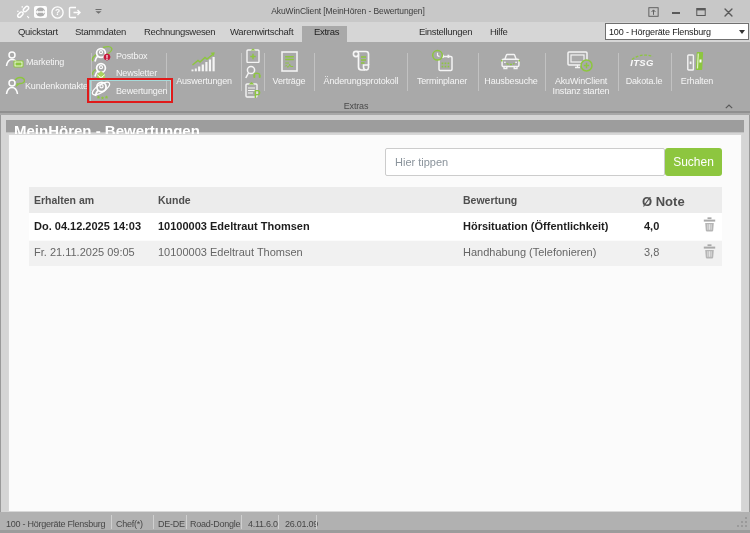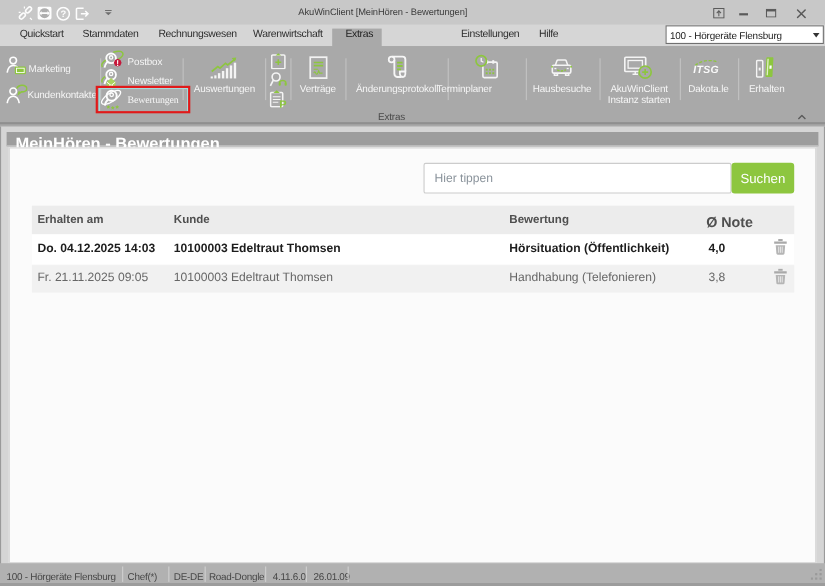--- a/index.html
+++ b/index.html
@@ -136,21 +136,21 @@
     <ellipse cx="12" cy="10.5" rx="10" ry="3.9" fill="none" stroke="#fdfdfd" stroke-width="1.2" transform="rotate(-33 12 10.5)"></ellipse>
     <circle cx="12.5" cy="9" r="4.6" fill="none" stroke="#fdfdfd" stroke-width="1.8"></circle>
     <circle cx="12.5" cy="8.2" r="1.6" fill="none" stroke="#fdfdfd" stroke-width="1.2"></circle>
     <path d="M9.2 12.2 Q6.8 14.8 6.3 18" fill="none" stroke="#fdfdfd" stroke-width="1.8"></path>
     <g fill="#8dc63f">
       <path d="M9.5 17.5 l0.55 1.1 1.2 0.18 -0.87 0.85 0.2 1.2 -1.08 -0.57 -1.08 0.57 0.2 -1.2 -0.87 -0.85 1.2 -0.18 z"></path>
       <path d="M13.5 18.2 l0.55 1.1 1.2 0.18 -0.87 0.85 0.2 1.2 -1.08 -0.57 -1.08 0.57 0.2 -1.2 -0.87 -0.85 1.2 -0.18 z"></path>
       <path d="M17.5 17.5 l0.55 1.1 1.2 0.18 -0.87 0.85 0.2 1.2 -1.08 -0.57 -1.08 0.57 0.2 -1.2 -0.87 -0.85 1.2 -0.18 z"></path>
     </g>
   </svg>
-  <div class="slbl" style="left:116px;top:44px;font-family:Liberation Serif, serif;">Bewertungen</div>
+  <div class="slbl" style="left:116px;top:44px;">Bewertungen</div>
 
   <div class="abs" style="left:89.5px;top:37.5px;width:81px;height:22px;border:1px solid #a5dada;"></div>
   <div class="abs" style="left:87px;top:35.5px;width:85.5px;height:25.5px;border:2.8px solid #e01a1a;"></div>
 
   <svg class="abs" style="left:191px;top:9px;" width="27" height="22" viewBox="0 0 27 22">
     <g fill="#f4f4f4">
       <rect x="0.5" y="18.5" width="2" height="1.8"></rect>
       <rect x="3.8" y="17.5" width="2" height="2.8"></rect>
       <rect x="7.1" y="15.5" width="2.2" height="4.8"></rect>
       <rect x="10.7" y="13.5" width="2.2" height="6.8"></rect>
@@ -207,21 +207,21 @@
       <rect x="10.6" y="16.5" width="1.7" height="1.7"></rect>
         <rect x="13.6" y="16.5" width="1.7" height="1.7"></rect>
         <rect x="16.6" y="16.5" width="1.7" height="1.7"></rect>
       <rect x="10.6" y="19.7" width="1.7" height="1.7"></rect>
         <rect x="13.6" y="19.7" width="1.7" height="1.7"></rect>
         <rect x="16.6" y="19.7" width="1.7" height="1.7"></rect>
     </g>
     <circle cx="6.5" cy="9.3" r="4.8" fill="#a9a9a9" stroke="#8dc63f" stroke-width="1.5"></circle>
     <path d="M6.5 6.7 V9.6 l2 1" fill="none" stroke="#f4f4f4" stroke-width="1.2"></path>
   </svg>
-  <div class="rlbl" style="left:422px;top:34px;">Terminplaner</div>
+  <div class="rlbl" style="left:442px;top:34px;">Terminplaner</div>
 
   <svg class="abs" style="left:501px;top:11px;" width="19" height="17" viewBox="0 0 19 17">
     <path d="M3.8 6.5 L5.3 2.3 a1.1 1.1 0 0 1 1.05 -0.75 H12.65 a1.1 1.1 0 0 1 1.05 0.75 L15.2 6.5" fill="none" stroke="#f4f4f4" stroke-width="1.4"></path>
     <rect x="1.1" y="6.3" width="16.8" height="7.2" rx="1.3" fill="none" stroke="#f4f4f4" stroke-width="1.5"></rect>
     <path d="M3 13.8 v1.7 h2.8 v-1.7 M13.2 13.8 v1.7 h2.8 v-1.7" fill="none" stroke="#f4f4f4" stroke-width="1.4"></path>
     <rect x="0" y="6.8" width="1.6" height="1.8" rx="0.6" fill="#8dc63f"></rect>
     <rect x="17.4" y="6.8" width="1.6" height="1.8" rx="0.6" fill="#8dc63f"></rect>
     <path d="M5.5 10.5 q4 2 8 0" fill="none" stroke="#8dc63f" stroke-width="1.3" stroke-dasharray="2.2 1.2"></path>
     <rect x="3" y="8.7" width="1.8" height="1.2" fill="#f4f4f4"></rect>
     <rect x="14.2" y="8.7" width="1.8" height="1.2" fill="#f4f4f4"></rect>

